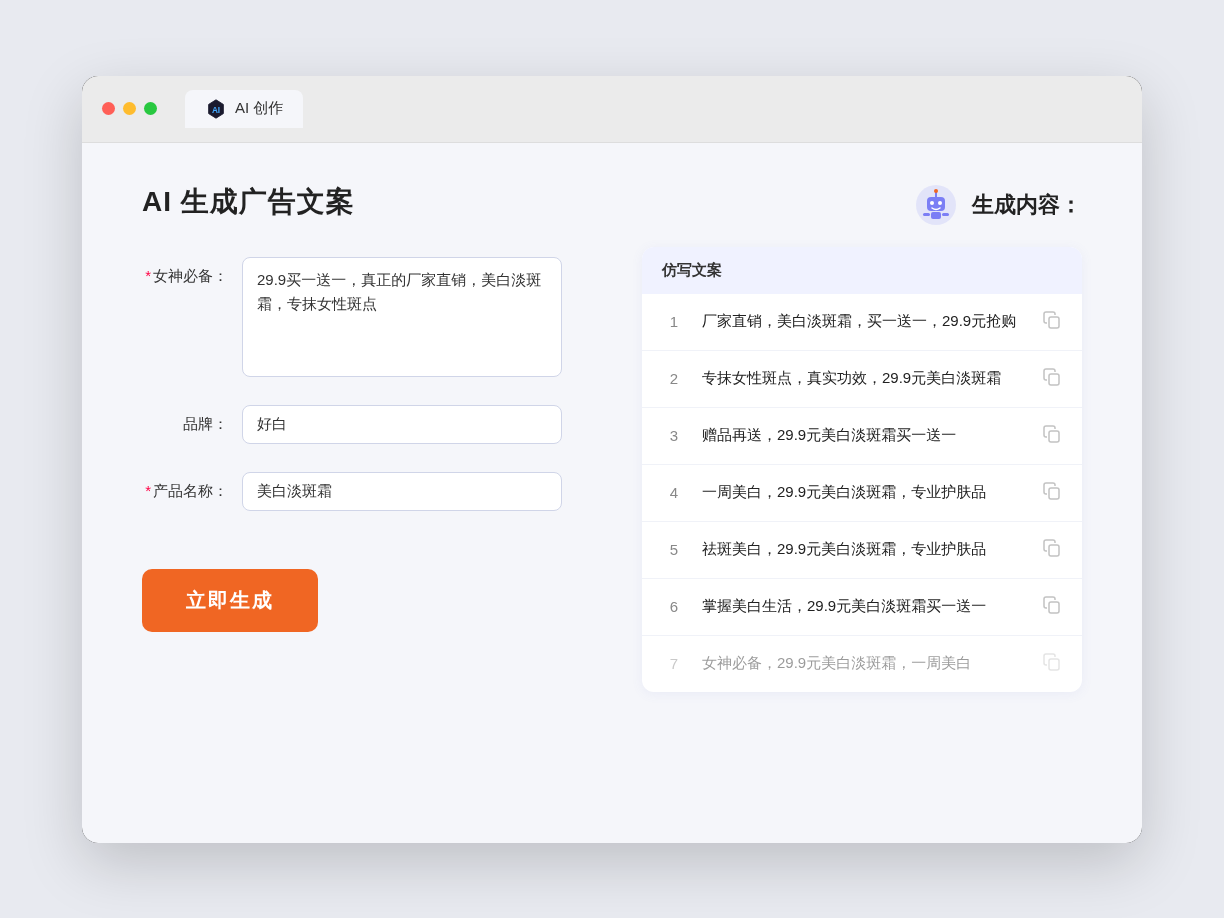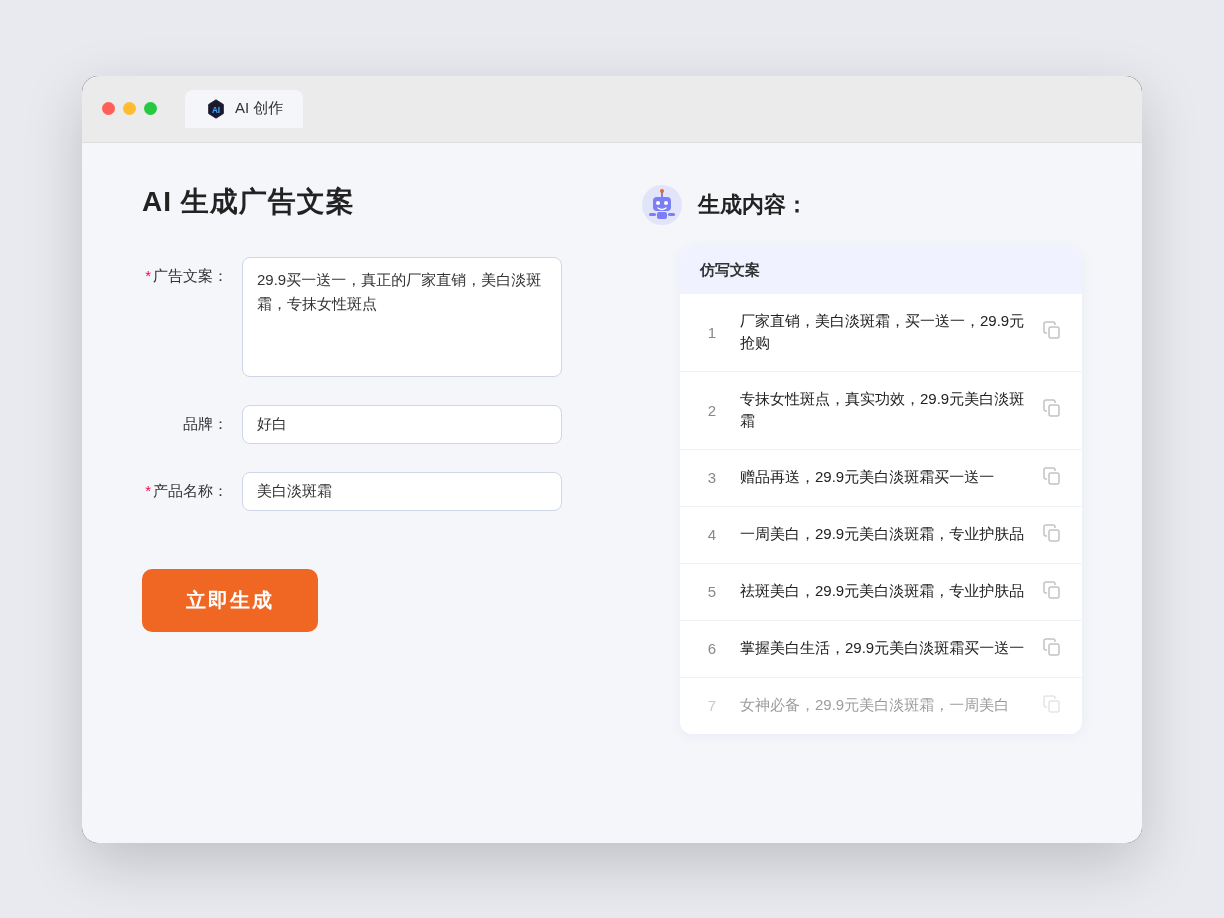--- a/index.html
+++ b/index.html
@@ -67,21 +67,21 @@
     }
 
     .browser-content {
       background: #f5f6fa;
       padding: 40px 60px;
       min-height: 700px;
     }
 
     .main-layout {
       display: flex;
-      gap: 78px;
+      gap: 40px;
     }
 
     
     .left-panel {
       flex: 0 0 420px;
     }
 
     .page-title {
       font-size: 28px;
       font-weight: 700;
@@ -145,20 +145,21 @@
     
     .right-panel {
       flex: 1;
     }
 
     .result-header {
       display: flex;
       align-items: center;
       gap: 14px;
       margin-bottom: 20px;
+      justify-content: flex-end;
     }
 
     .robot-icon {
       width: 44px;
       height: 44px;
     }
 
     .result-title {
       font-size: 22px;
       font-weight: 600;
@@ -241,21 +242,21 @@
 
   <div class="browser-content">
     <div class="main-layout">
 
       <div class="left-panel">
         <h1 class="page-title">AI 生成广告文案</h1>
 
         
         <div class="form-group">
           <label class="form-label">
-            <span class="required-star">*</span><span>广告文案：</span>
+            <span class="required-star">*</span><span>女神必备：</span>
           </label>
           <textarea class="form-input" style="">29.9买一送一，真正的厂家直销，美白淡斑霜，专抹女性斑点</textarea>
         </div>
 
         
         <div class="form-group">
           <label class="form-label">品牌：</label>
           <input type="text" class="form-input" value="好白" style="">
         </div>
 

